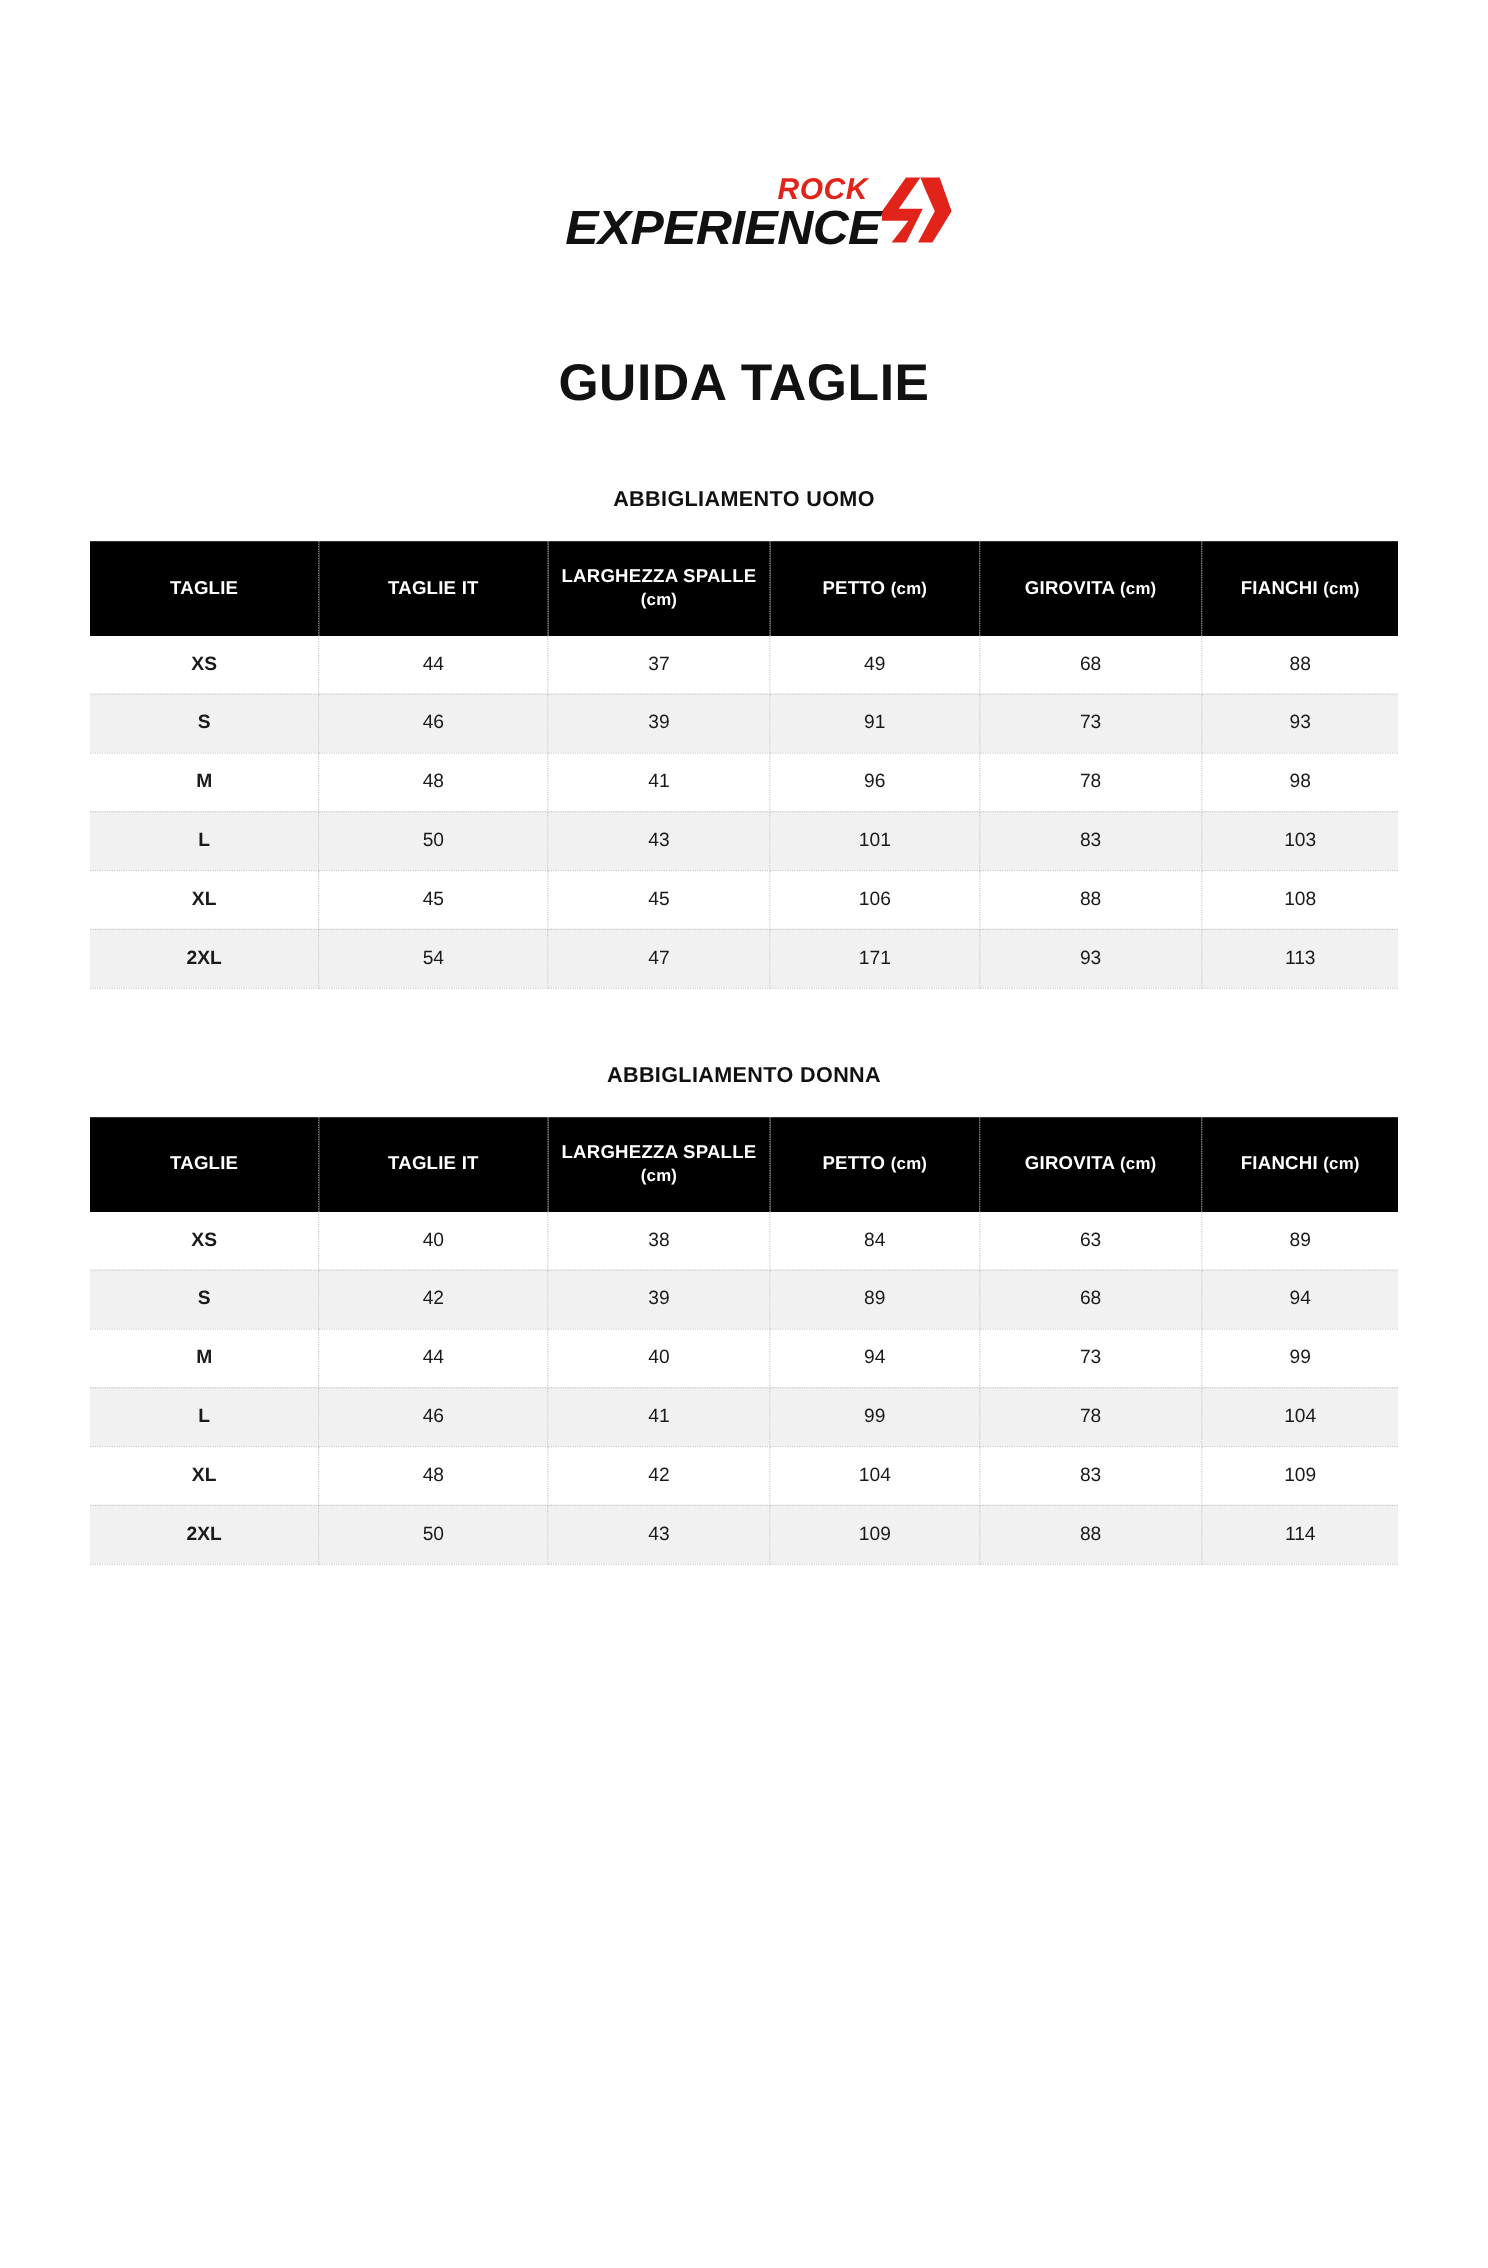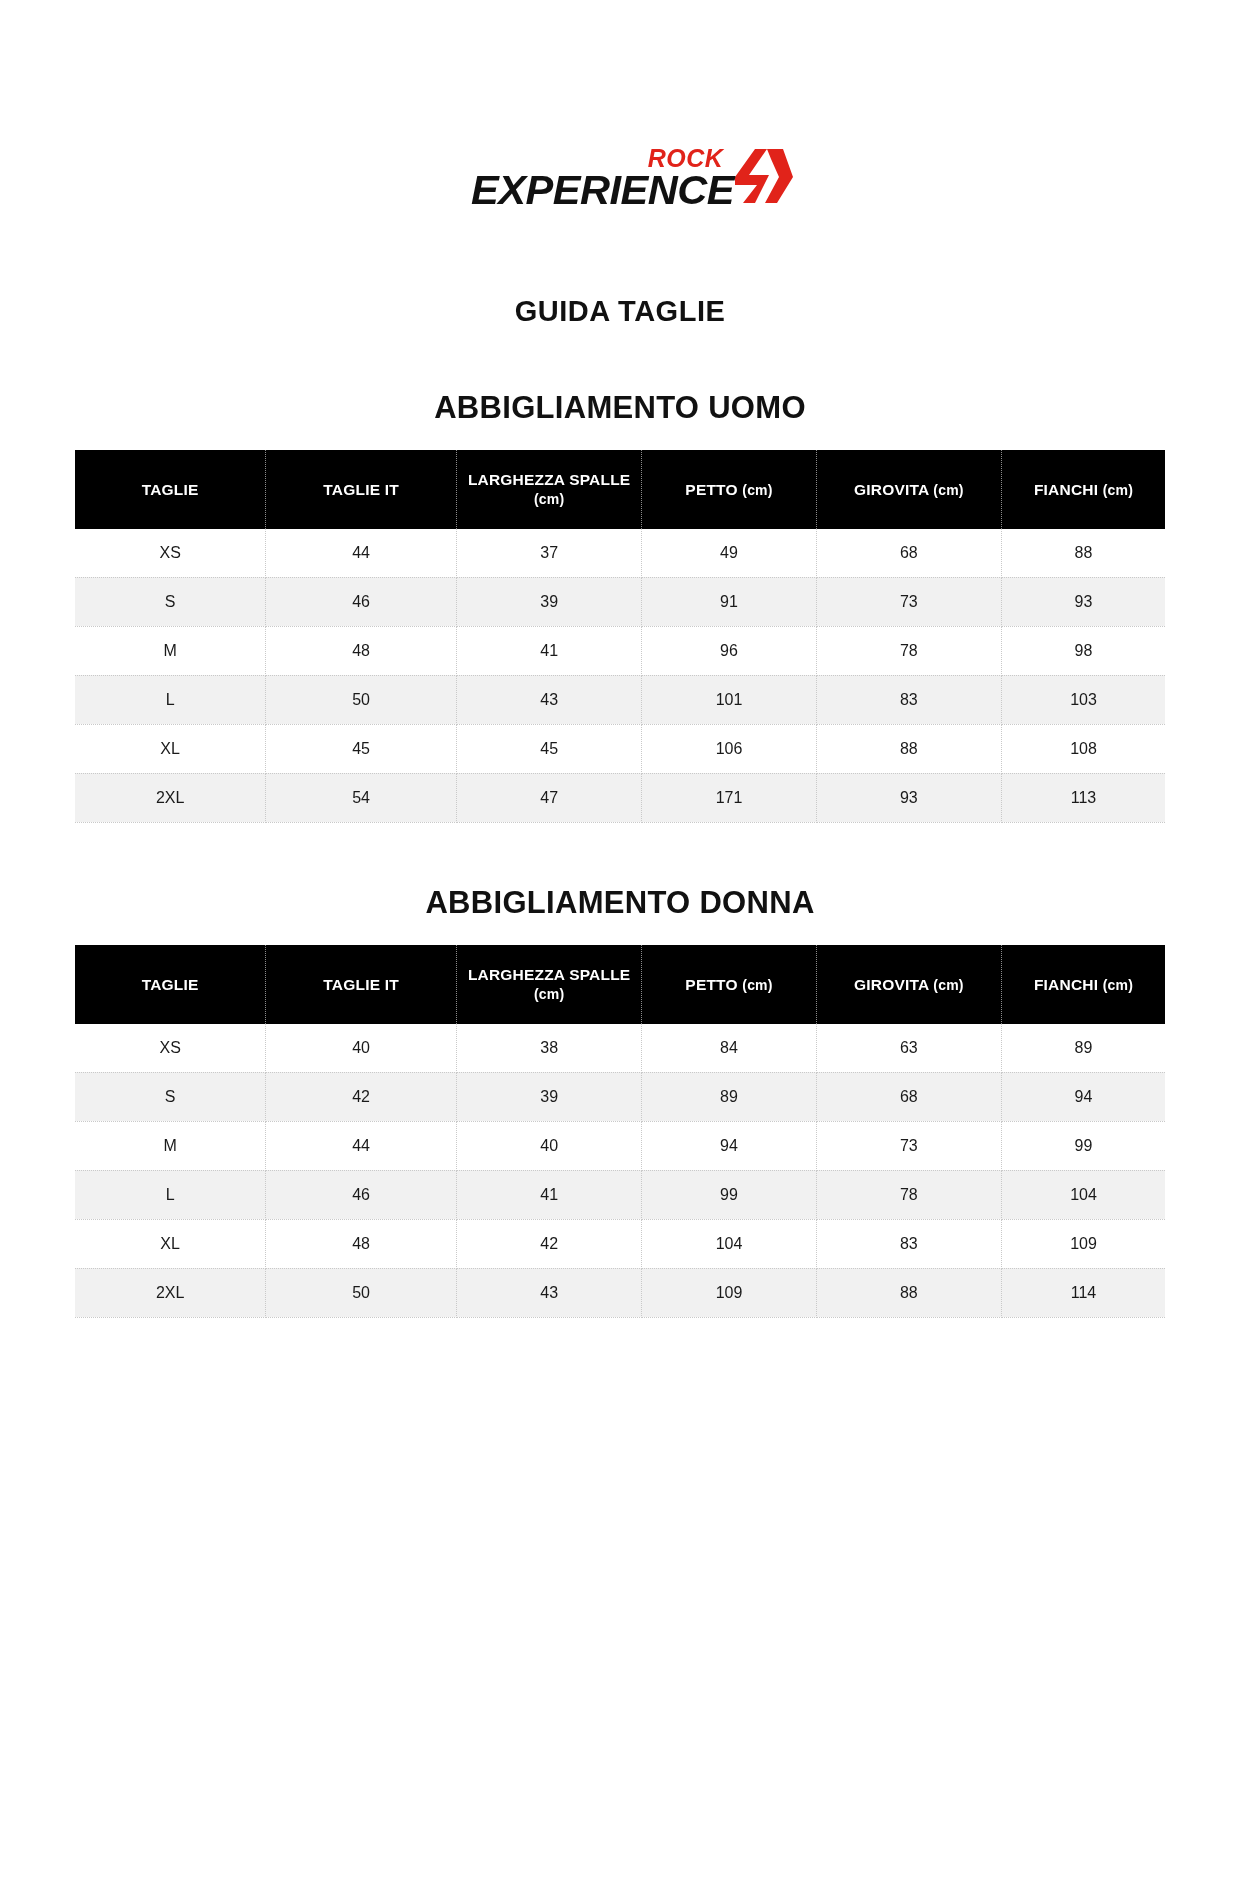--- a/index.html
+++ b/index.html
@@ -65,29 +65,29 @@
     transform-origin: left bottom;
   }
   .logo-mark {
     margin-left: 10px;
     margin-bottom: 1px;
   }
 
   
   .main-title {
     text-align: center;
-    font-size: 29px;
+    font-size: 43px;
     font-weight: 700;
     letter-spacing: 0.5px;
     margin: 85px 0 0 0;
     color: #111111;
   }
   .section-title {
     text-align: center;
-    font-size: 31px;
+    font-size: 18px;
     font-weight: 700;
     letter-spacing: 0.3px;
     color: #111111;
   }
   .section-title.first { margin: 62px 0 24px 0; }
   .section-title.second { margin: 62px 0 24px 0; }
 
   
   table.size-table {
     width: 100%;
@@ -115,21 +115,21 @@
     text-align: center;
     font-size: 16px;
     padding: 15px 4px;
     border-bottom: 1px dotted #c9c9c9;
     border-right: 1px dotted #c9c9c9;
     color: #1a1a1a;
     font-weight: 400;
   }
   table.size-table tbody td:last-child { border-right: none; }
   table.size-table tbody td.size-label {
-    font-weight: 400;
+    font-weight: 700;
   }
   table.size-table tbody tr:nth-child(even) td {
     background: #f1f1f1;
   }
   table.size-table tbody tr:nth-child(odd) td {
     background: #ffffff;
   }
 
   .col-1 { width: 17.5%; }
   .col-2 { width: 17.5%; }

